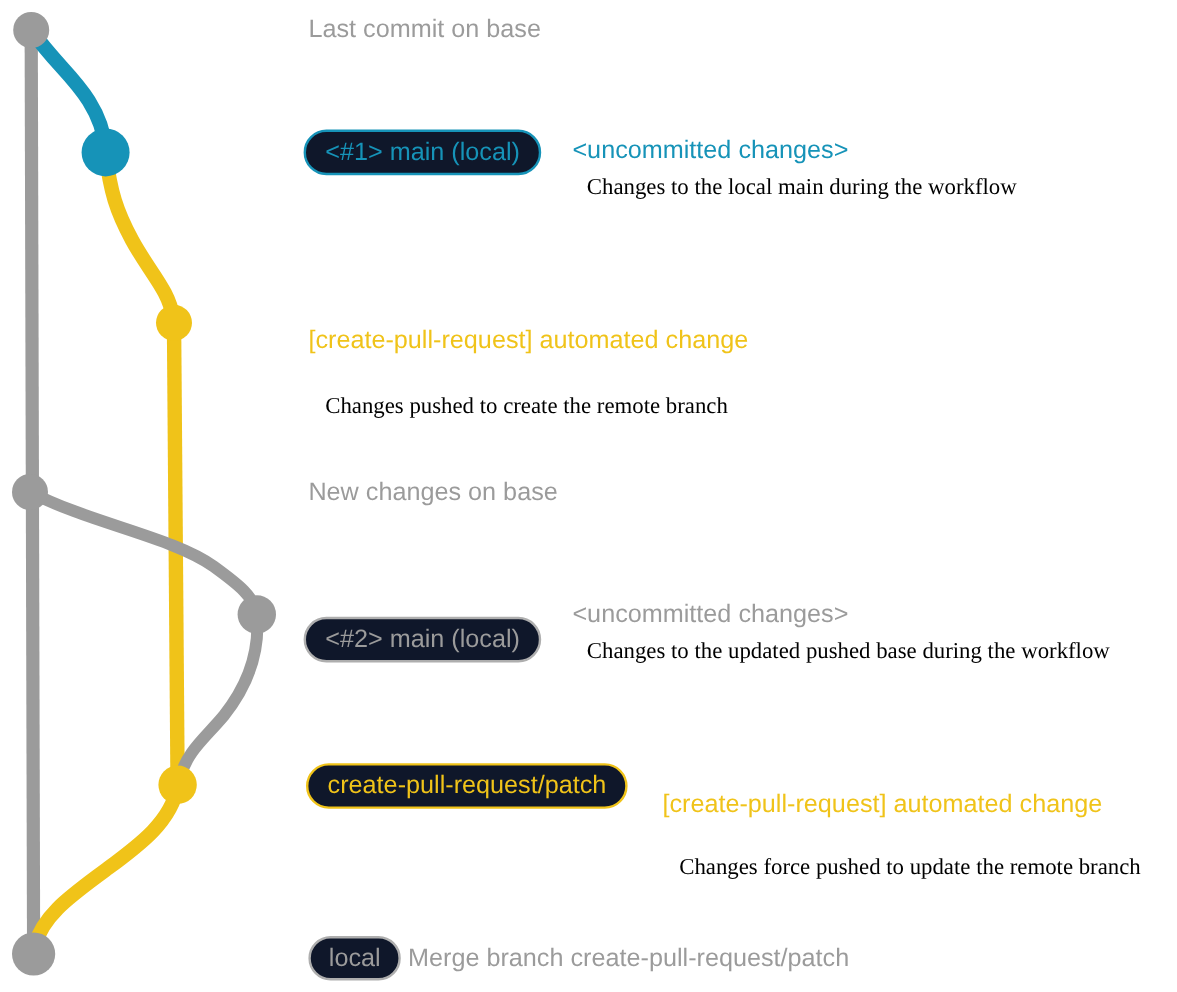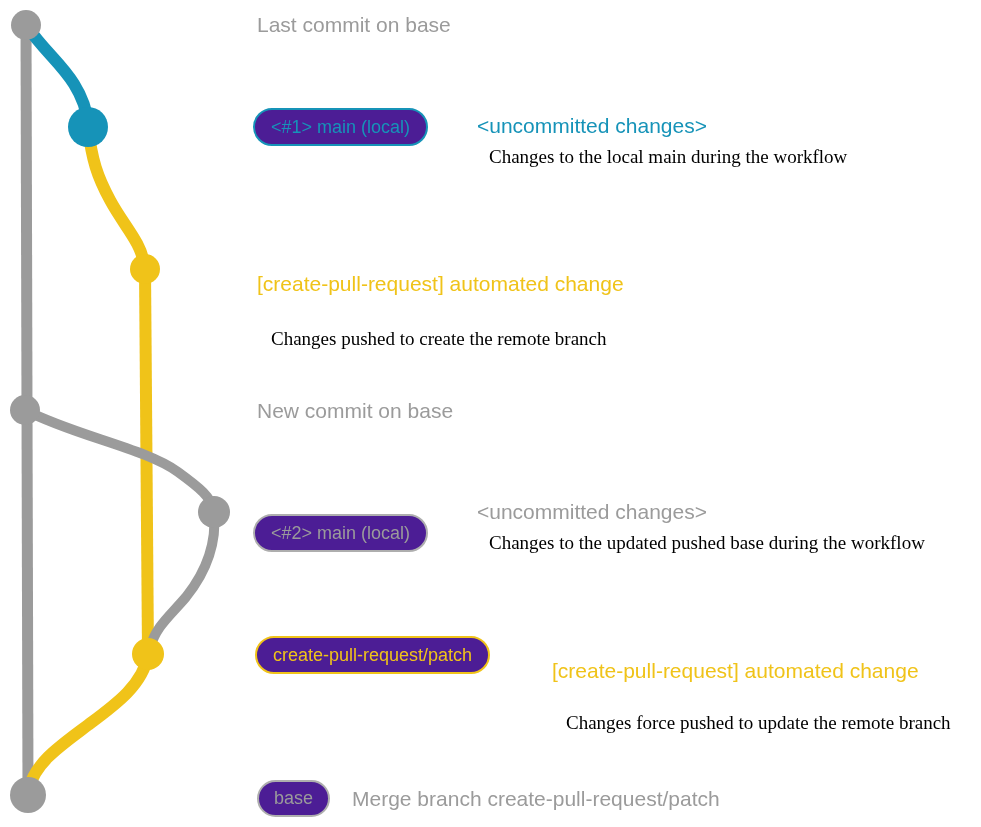--- a/index.html
+++ b/index.html
@@ -40,22 +40,22 @@
   }
   .badge {
     position: absolute;
     display: inline-flex;
     align-items: center;
     justify-content: center;
     height: 38px;
     padding: 0 16px;
     box-sizing: border-box;
     border-radius: 19px;
-    font-size: 18px;
-    background: #4c1d95;
+    font-size: 21px;
+    background: #0f172a;
     white-space: nowrap;
   }
   .badge-teal {
     border: 2px solid #1693b8;
     color: #1693b8;
   }
   .badge-gray {
     border: 2px solid #aeaeae;
     color: #9b9b9b;
   }
@@ -93,26 +93,26 @@
 
   <div class="label sans-label gray-text" style="left:257px; top:13px;">Last commit on base</div>
 
   <div class="badge badge-teal" style="left:253px; top:108px;">&lt;#1&gt; main (local)</div>
   <div class="label sans-label teal-text" style="left:477px; top:114px;">&lt;uncommitted changes&gt;</div>
   <div class="label serif-desc" style="left:489px; top:146px;">Changes to the local main during the workflow</div>
 
   <div class="label sans-label yellow-text" style="left:257px; top:256px;">[create-pull-request] automated change</div>
   <div class="label serif-desc" style="left:271px; top:288px;margin-top:40px;">Changes pushed to create the remote branch</div>
 
-  <div class="label sans-label gray-text" style="left:257px; top:399px;">New commit on base</div>
+  <div class="label sans-label gray-text" style="left:257px; top:399px;">New changes on base</div>
 
   <div class="badge badge-gray" style="left:253px; top:514px;">&lt;#2&gt; main (local)</div>
   <div class="label sans-label gray-text" style="left:477px; top:500px;">&lt;uncommitted changes&gt;</div>
   <div class="label serif-desc" style="left:489px; top:532px;">Changes to the updated pushed base during the workflow</div>
 
   <div class="badge badge-yellow" style="left:255px; top:636px;">create-pull-request/patch</div>
   <div class="label sans-label yellow-text" style="left:552px; top:643px;">[create-pull-request] automated change</div>
   <div class="label serif-desc" style="left:566px; top:712px;">Changes force pushed to update the remote branch</div>
 
-  <div class="badge badge-gray" style="left:257px; top:780px; height:37px; padding:0 15px;">base</div>
-  <div class="label sans-label gray-text" style="left:352px; top:787px;">Merge branch create-pull-request/patch</div>
+  <div class="badge badge-gray" style="left:257px; top:780px; height:37px; padding:0 15px;">local</div>
+  <div class="label sans-label gray-text" style="left:340px; top:787px;">Merge branch create-pull-request/patch</div>
 
 </div>
 
 </body></html>

